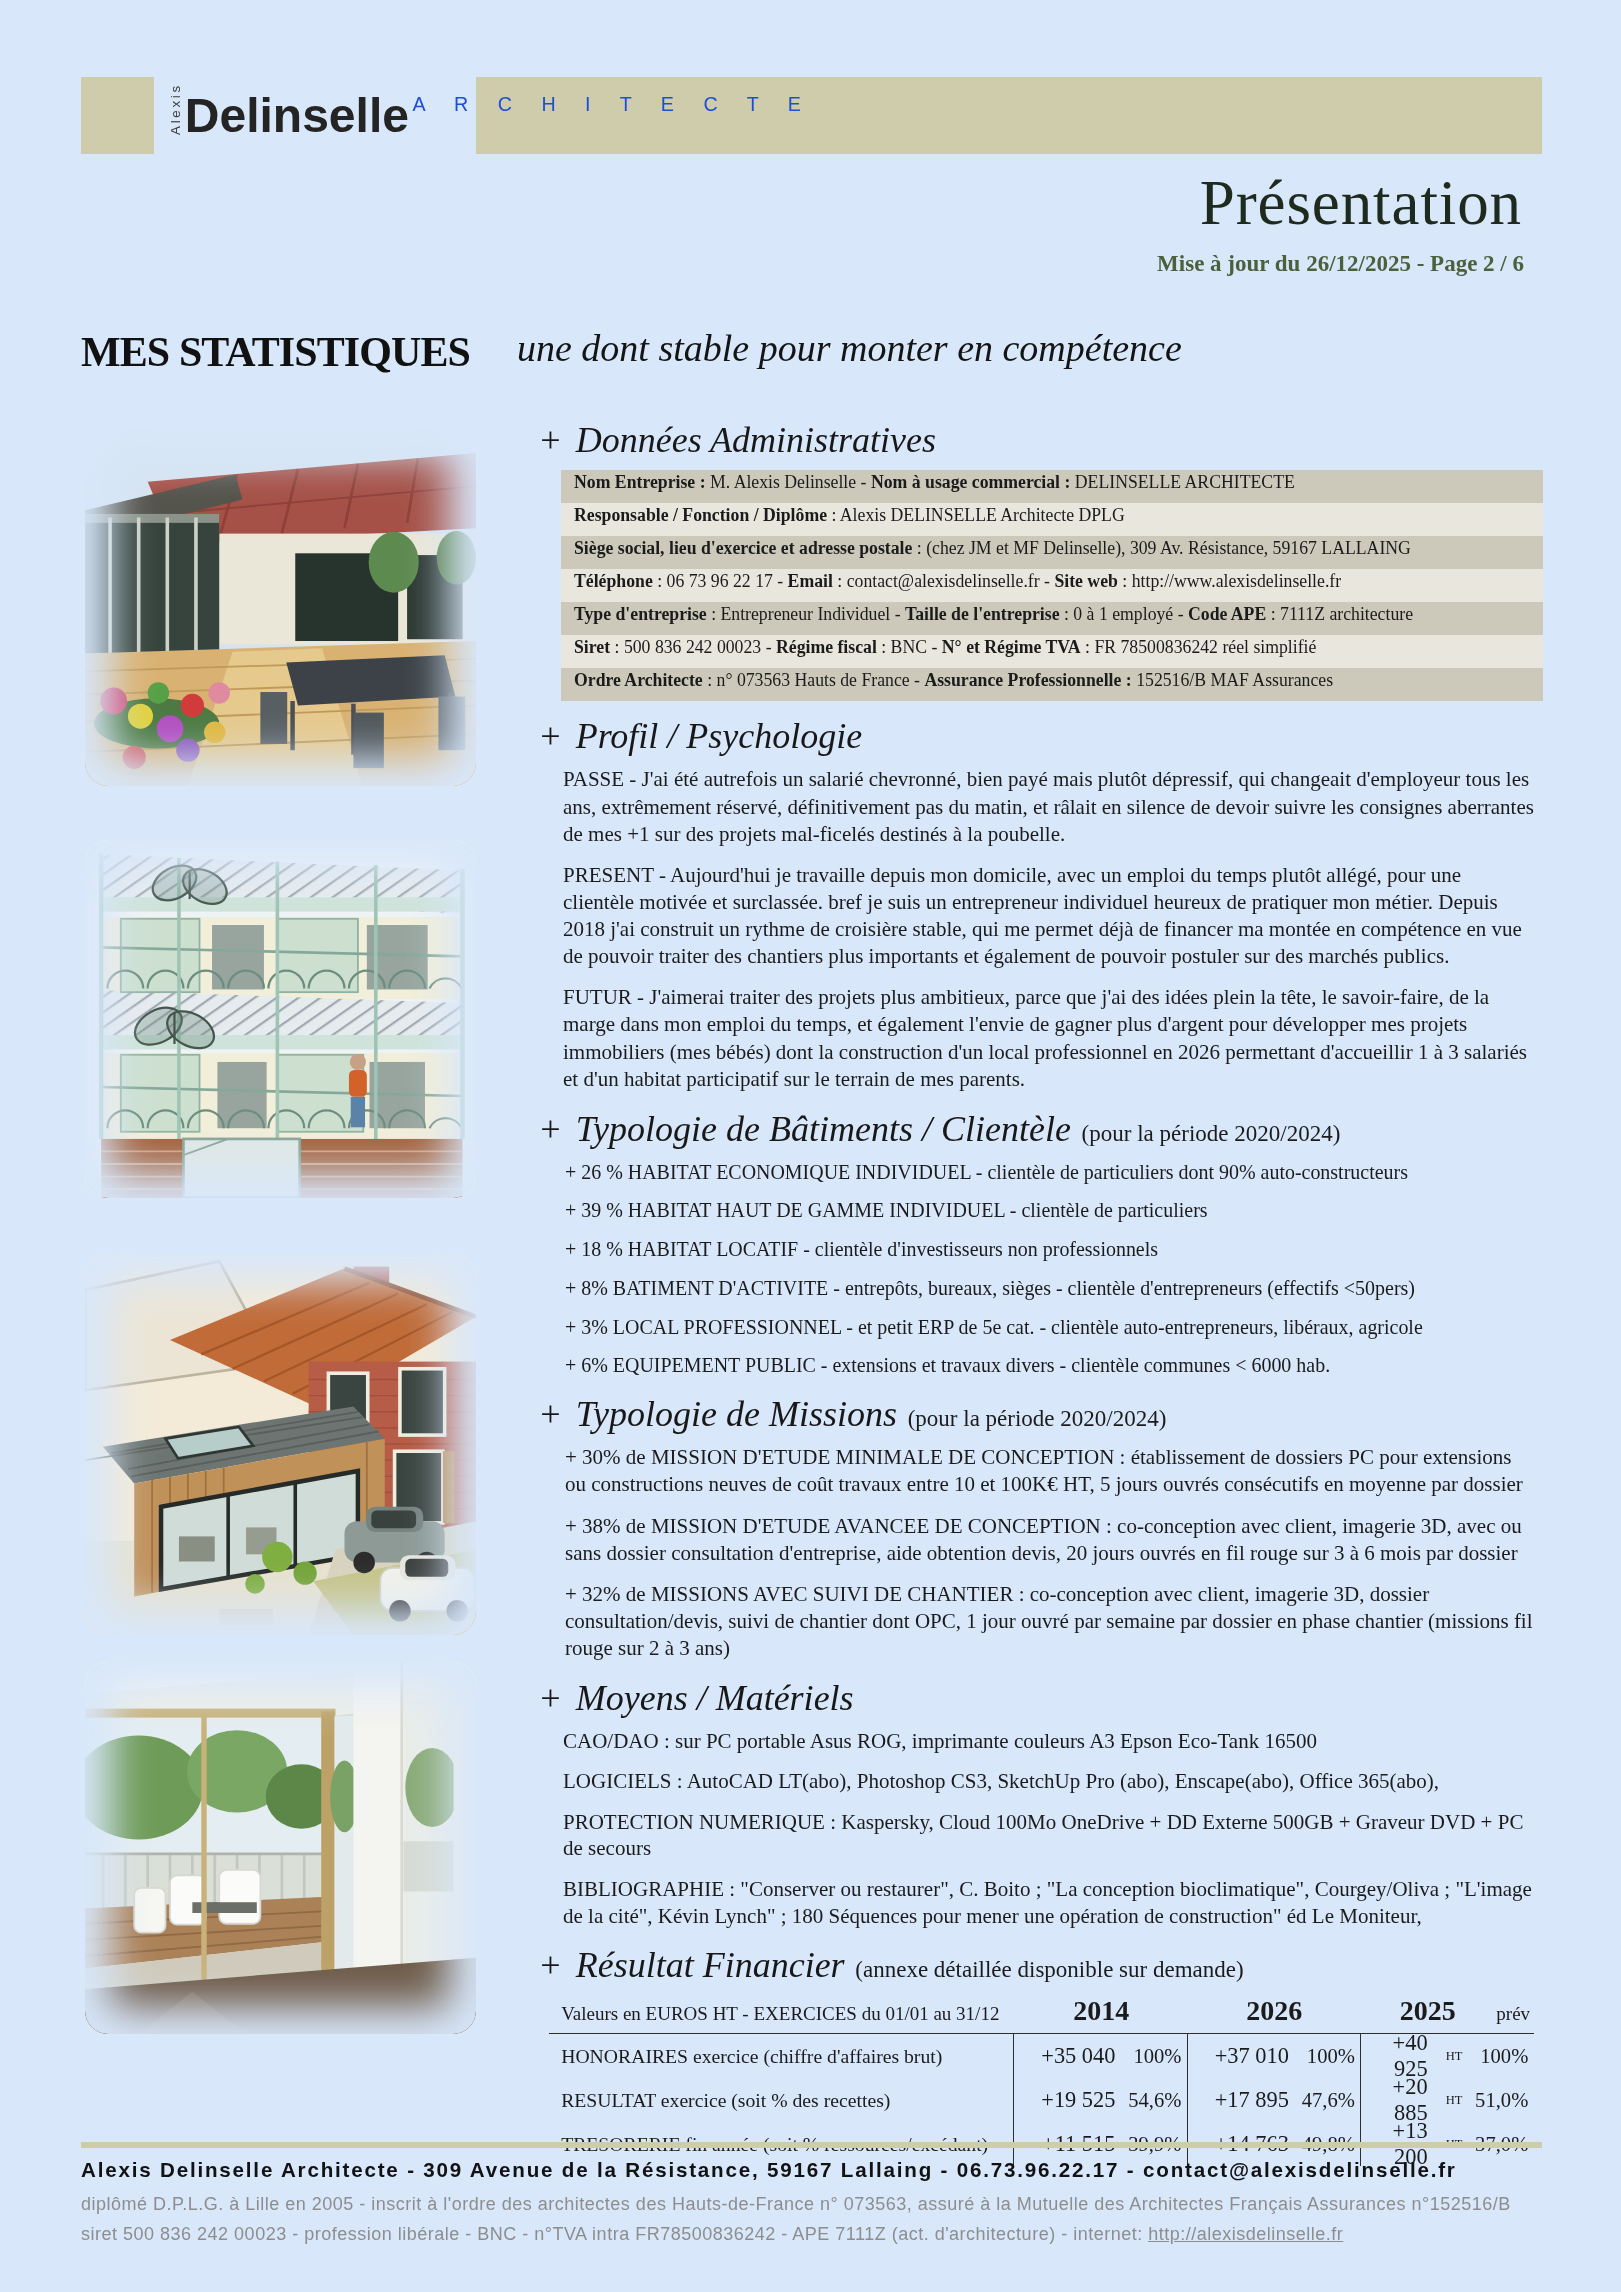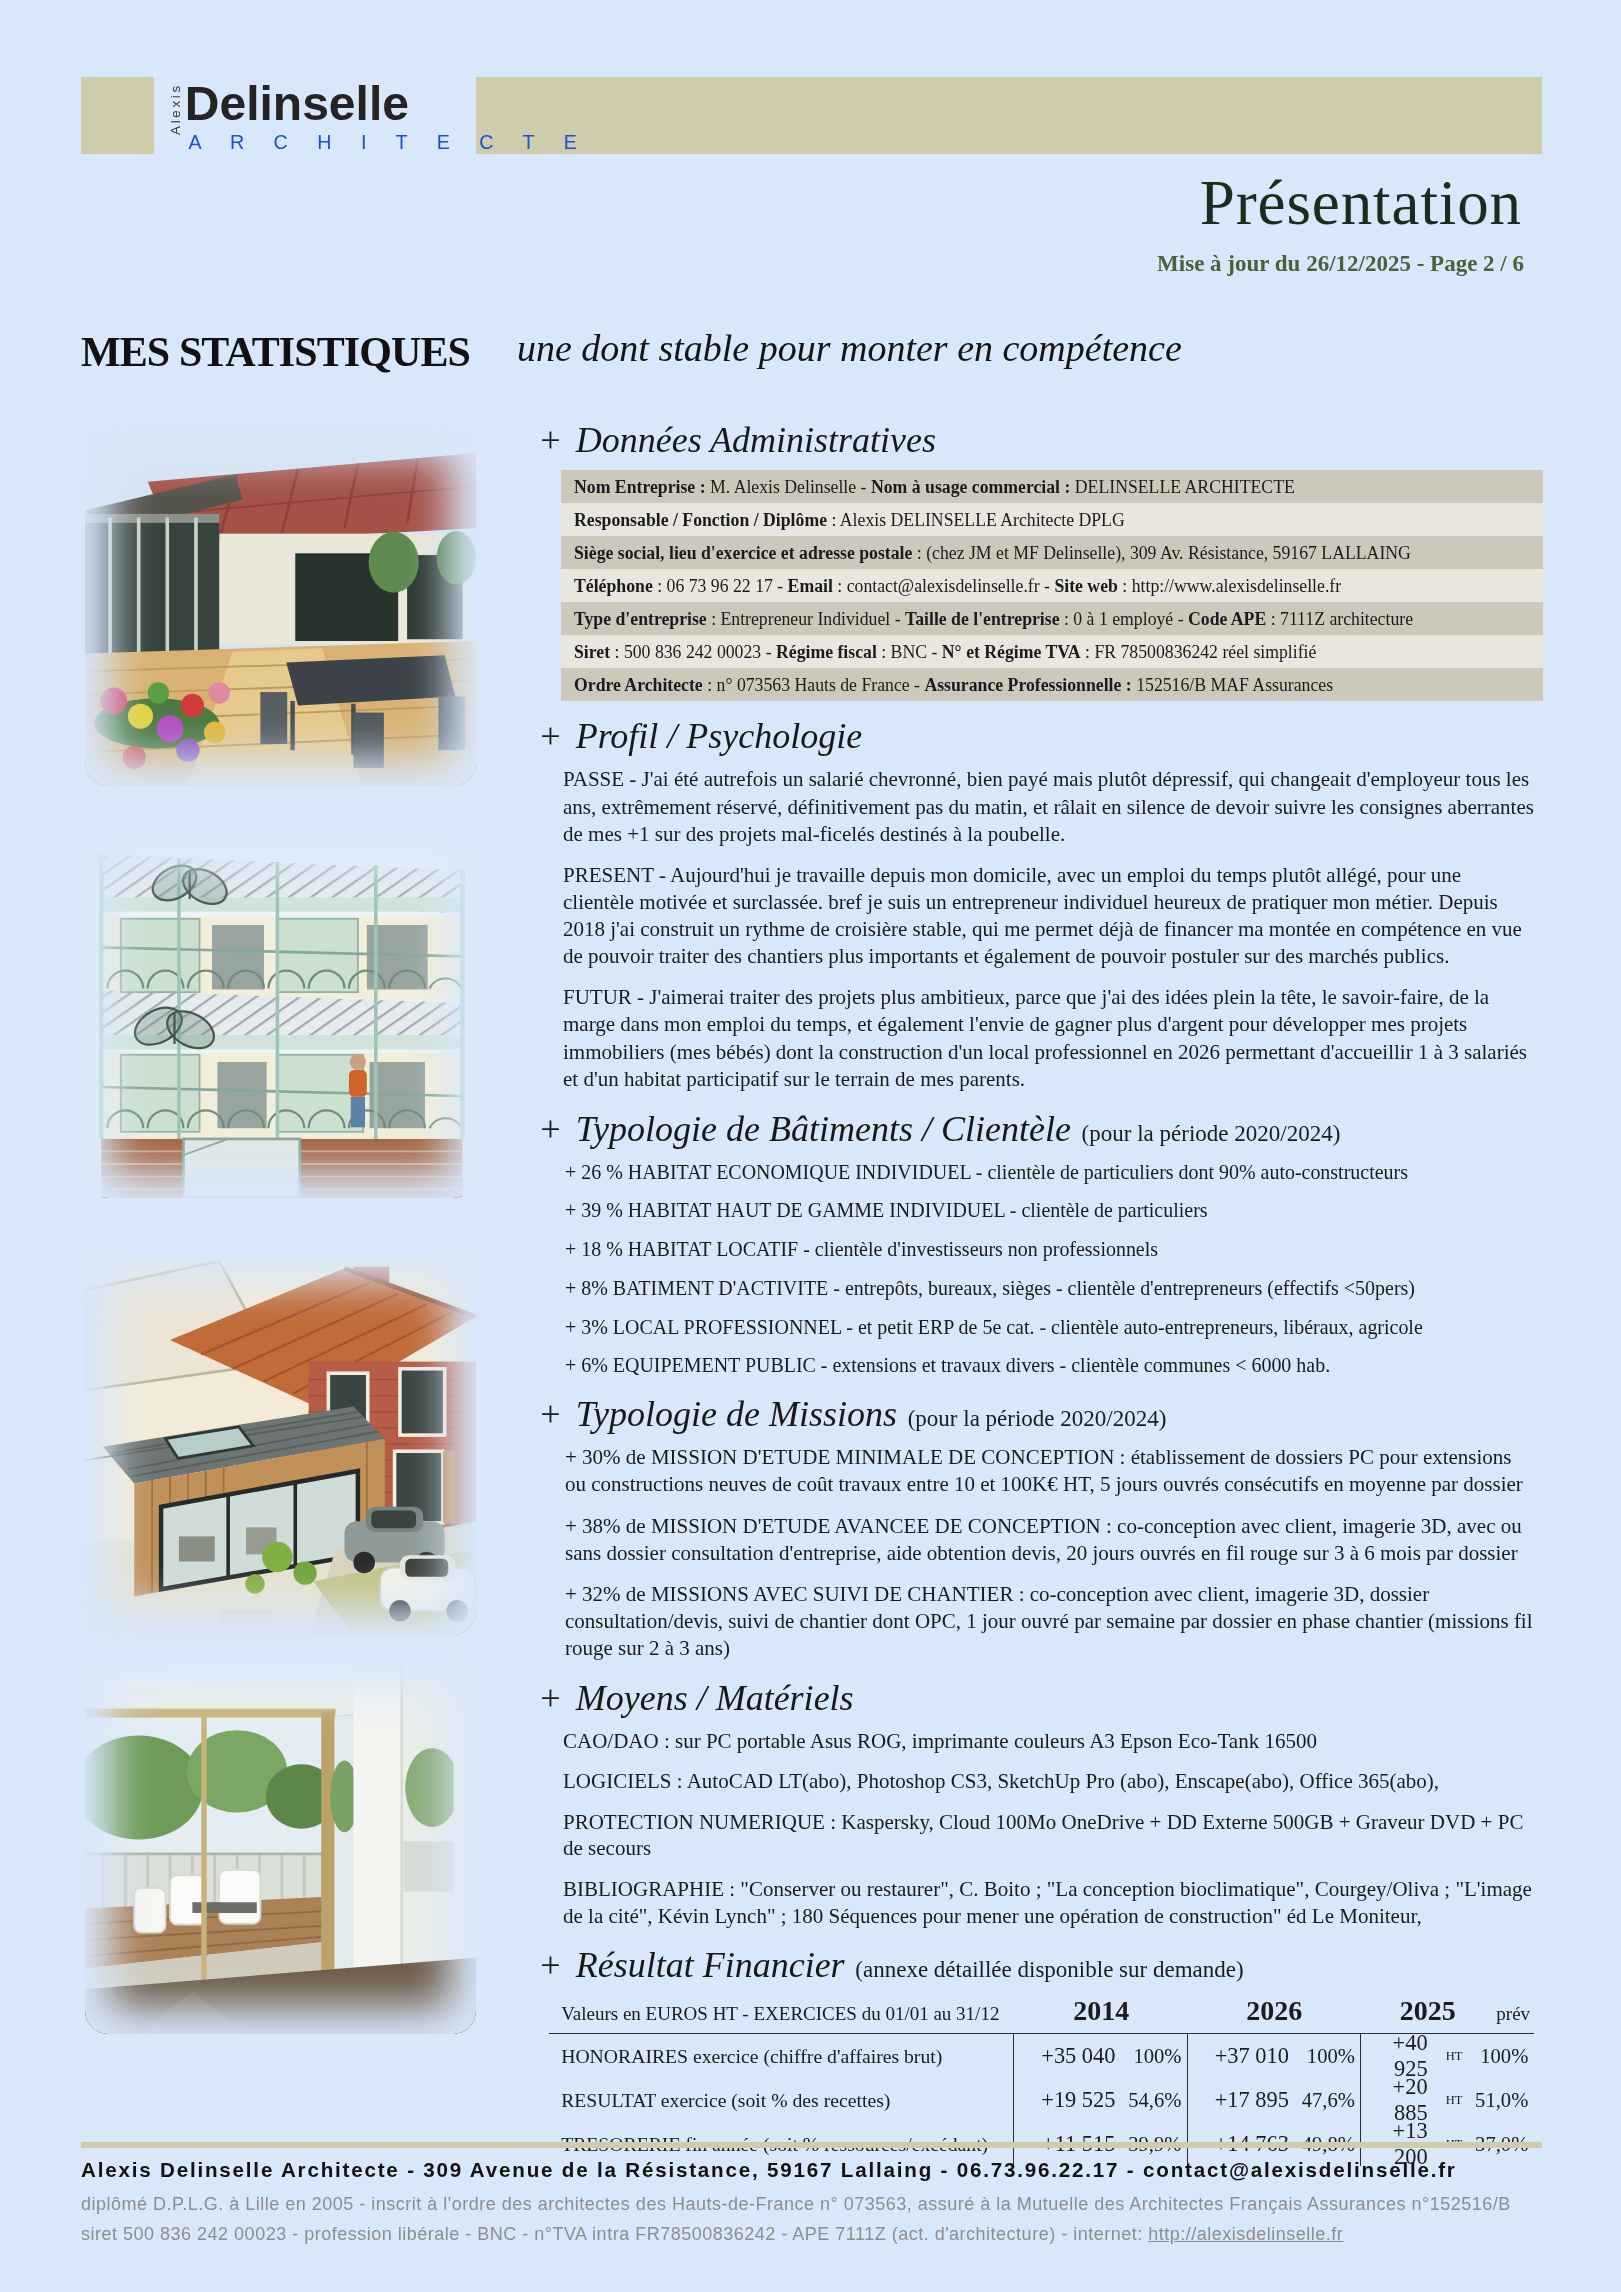--- a/index.html
+++ b/index.html
@@ -5,21 +5,21 @@
   html,body{margin:0;padding:0;background:#d8e7fa;}
   .page{position:relative;width:1621px;height:2293px;background:#d8e7fa;
         font-family:"Liberation Serif",serif;color:#1b1b1b;overflow:hidden;}
 
   
   .band-sq{position:absolute;left:81px;top:77px;width:73px;height:77px;background:#cfccac;}
   .band{position:absolute;left:476px;top:77px;width:1066px;height:77px;background:#cfccac;}
   .logo{position:absolute;left:168px;top:79px;height:75px;display:flex;align-items:flex-start;}
   .logo-alexis{writing-mode:vertical-rl;transform:rotate(180deg);font-family:"Liberation Sans",sans-serif;
                font-size:13.4px;letter-spacing:2.7px;color:#3a3a3a;margin:3.6px 1.8px 0 0;height:52px;}
-  .logo-main{display:flex;flex-direction:column;}
+  .logo-main{display:flex;flex-direction:row;margin-top:12px;}
   .logo-name{font-family:"Liberation Sans",sans-serif;font-weight:bold;font-size:48px;line-height:50px;
              color:#242424;letter-spacing:0px;}
   .logo-arch{font-family:"Liberation Sans",sans-serif;font-size:19.7px;letter-spacing:12px;color:#1d4ed8;margin:1.8px 0 0 3.6px;}
   .title{position:absolute;right:99px;top:167px;font-size:63px;color:#1e2a1e;letter-spacing:0.9px;}
   .update{position:absolute;right:97px;top:251px;font-size:23px;font-weight:bold;color:#4c603c;}
 
   
   .mes{position:absolute;left:81px;top:328px;font-size:42px;font-weight:bold;color:#111;letter-spacing:-0.9px;}
   .mes-sub{position:absolute;left:517px;top:326px;font-size:38px;font-style:italic;color:#141414;}
 
@@ -36,21 +36,21 @@
 
   
   .content{position:absolute;left:538px;top:419px;width:1005px;}
   .sec-h{display:flex;align-items:baseline;font-size:36px;font-style:italic;color:#181818;margin:0 0 9px 0;}
   .sec-h .plus{margin-right:13.4px;}
   .sec-h .note{font-size:23px;font-style:normal;margin-left:10.7px;color:#1b1b1b;}
   .mt{margin-top:14.3px;}
 
   
   .admin{margin:3.6px 0 5.4px 23px;width:982px;}
-  .arow{min-height:33px;display:flex;align-items:center;padding-left:12.5px;font-size:19.7px;overflow:hidden;}
+  .arow{min-height:33px;display:flex;padding-left:12.5px;font-size:19.7px;overflow:hidden;}
   .arow:nth-child(odd){background:#ccc9bb;}
   .arow:nth-child(even){background:#e8e6dd;}
   .rowtext{display:inline-block;white-space:nowrap;transform:scaleX(.90);transform-origin:0 50%;}
   .arow b{font-weight:bold;}
 
   
   .para{margin:0 0 13.4px 25px;font-size:21px;line-height:1.30;width:972px;text-align:left;}
   .bullet{margin:0 0 12.5px 27px;font-size:21px;line-height:1.25;white-space:nowrap;
           transform:scaleX(.95);transform-origin:0 50%;}
   .bullet2{margin:0 0 15px 27px;font-size:21px;line-height:1.28;width:972px;}

